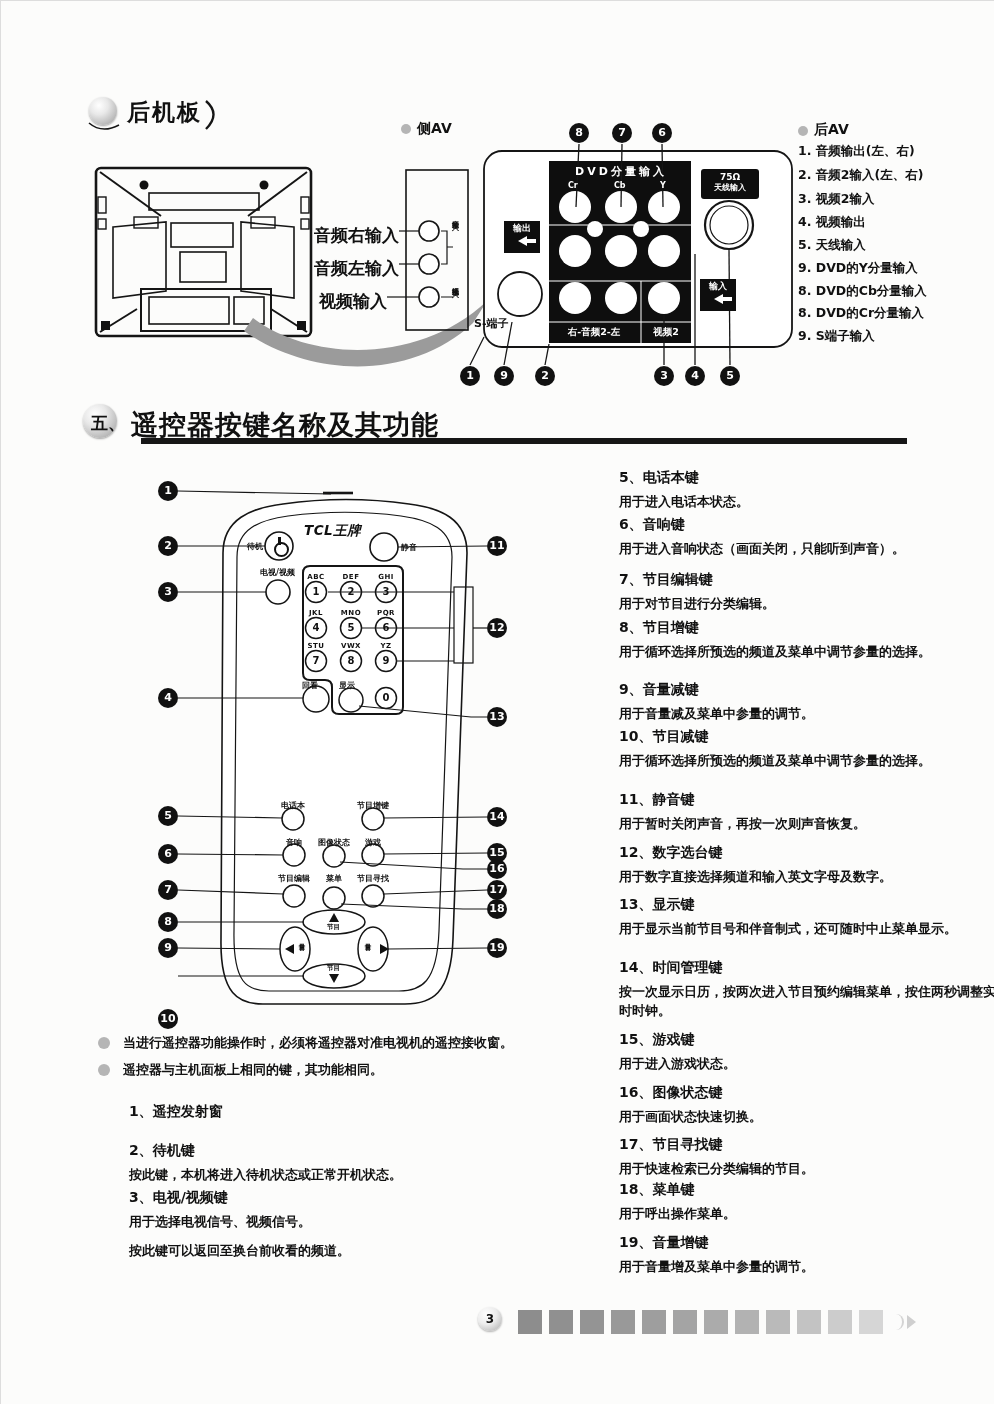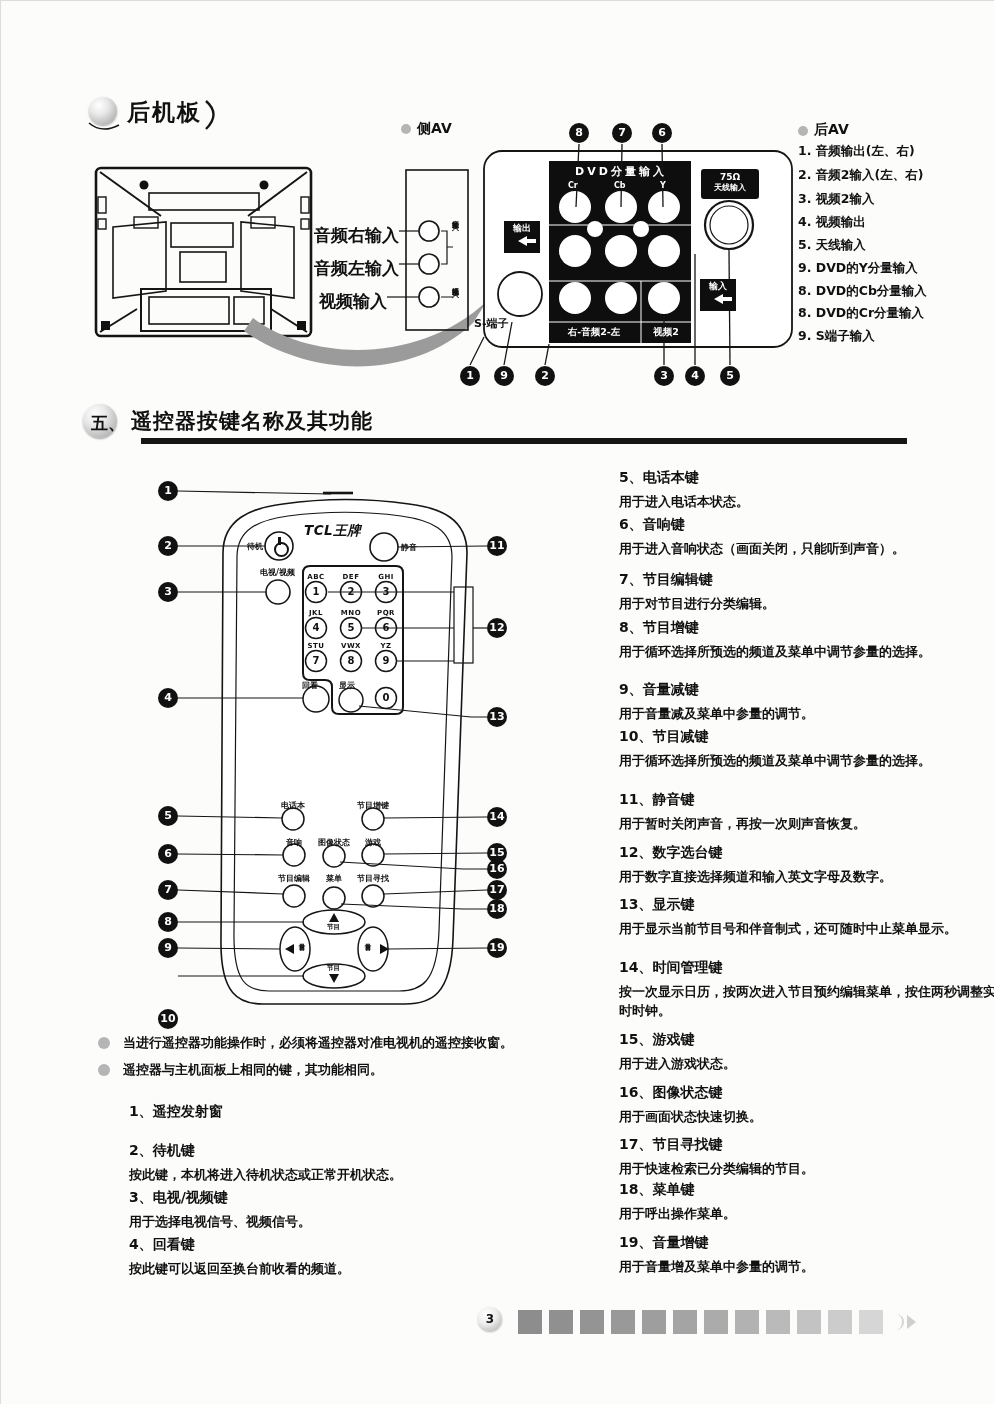--- a/index.html
+++ b/index.html
@@ -9,21 +9,21 @@
     font-family:"DejaVu Sans","Liberation Sans",sans-serif;color:#111;
   }
   svg.art{position:absolute;left:0;top:0;pointer-events:none;}
   
   .ball{position:absolute;border-radius:50%;
     background:radial-gradient(circle at 35% 30%,#ffffff 0%,#e8e8e8 35%,#9a9a9a 100%);
     box-shadow:0 1px 2px rgba(0,0,0,.35);}
   .graydot{position:absolute;border-radius:50%;background:#b5b5b5;}
   
   .h-rear{position:absolute;font-size:23px;font-weight:bold;letter-spacing:2px;}
-  .h-sec{position:absolute;font-size:21px;font-weight:bold;letter-spacing:1px;}
+  .h-sec{position:absolute;font-size:27px;font-weight:bold;letter-spacing:1px;}
   .sec-no{position:absolute;font-size:17px;font-weight:bold;}
   .sec-bar{position:absolute;height:6px;background:#161616;}
   .avh{position:absolute;font-size:14px;font-weight:bold;}
   
   .jlabel{position:absolute;font-size:17px;font-weight:bold;white-space:nowrap;}
   .vlabel{position:absolute;font-size:7px;font-weight:bold;writing-mode:vertical-rl;text-orientation:upright;letter-spacing:1px;}
   .avitem{position:absolute;font-size:12.5px;font-weight:bold;white-space:nowrap;}
   .dvdhead{position:absolute;color:#fff;font-size:11px;font-weight:bold;letter-spacing:3px;white-space:nowrap;}
   .dvdcol{position:absolute;color:#fff;font-size:8px;font-weight:bold;}
   .dvdbot{position:absolute;color:#fff;font-size:9.5px;font-weight:bold;text-align:center;white-space:nowrap;}
@@ -431,21 +431,20 @@
   </div>
   <div class="item" style="left:128px;top:1141px;width:460px">
     <div class="tt">2、待机键</div>
     <div class="dd">按此键，本机将进入待机状态或正常开机状态。</div>
   </div>
   <div class="item" style="left:128px;top:1188px;width:460px">
     <div class="tt">3、电视/视频键</div>
     <div class="dd">用于选择电视信号、视频信号。</div>
   </div>
   <div class="item" style="left:128px;top:1235px;width:460px">
-    <div class="tt">4、回看键</div>
     <div class="dd">按此键可以返回至换台前收看的频道。</div>
   </div>
 
   <div class="ball3" style="left:477px;top:1306px">3</div>
   <div class="sqrow" style="left:517px;top:1309px">
     <span class="sq" style="background:#8d8d8d"></span>
       <span class="sq" style="background:#909090"></span>
     <span class="sq" style="background:#949494"></span>
       <span class="sq" style="background:#999999"></span>
     <span class="sq" style="background:#9e9e9e"></span>

